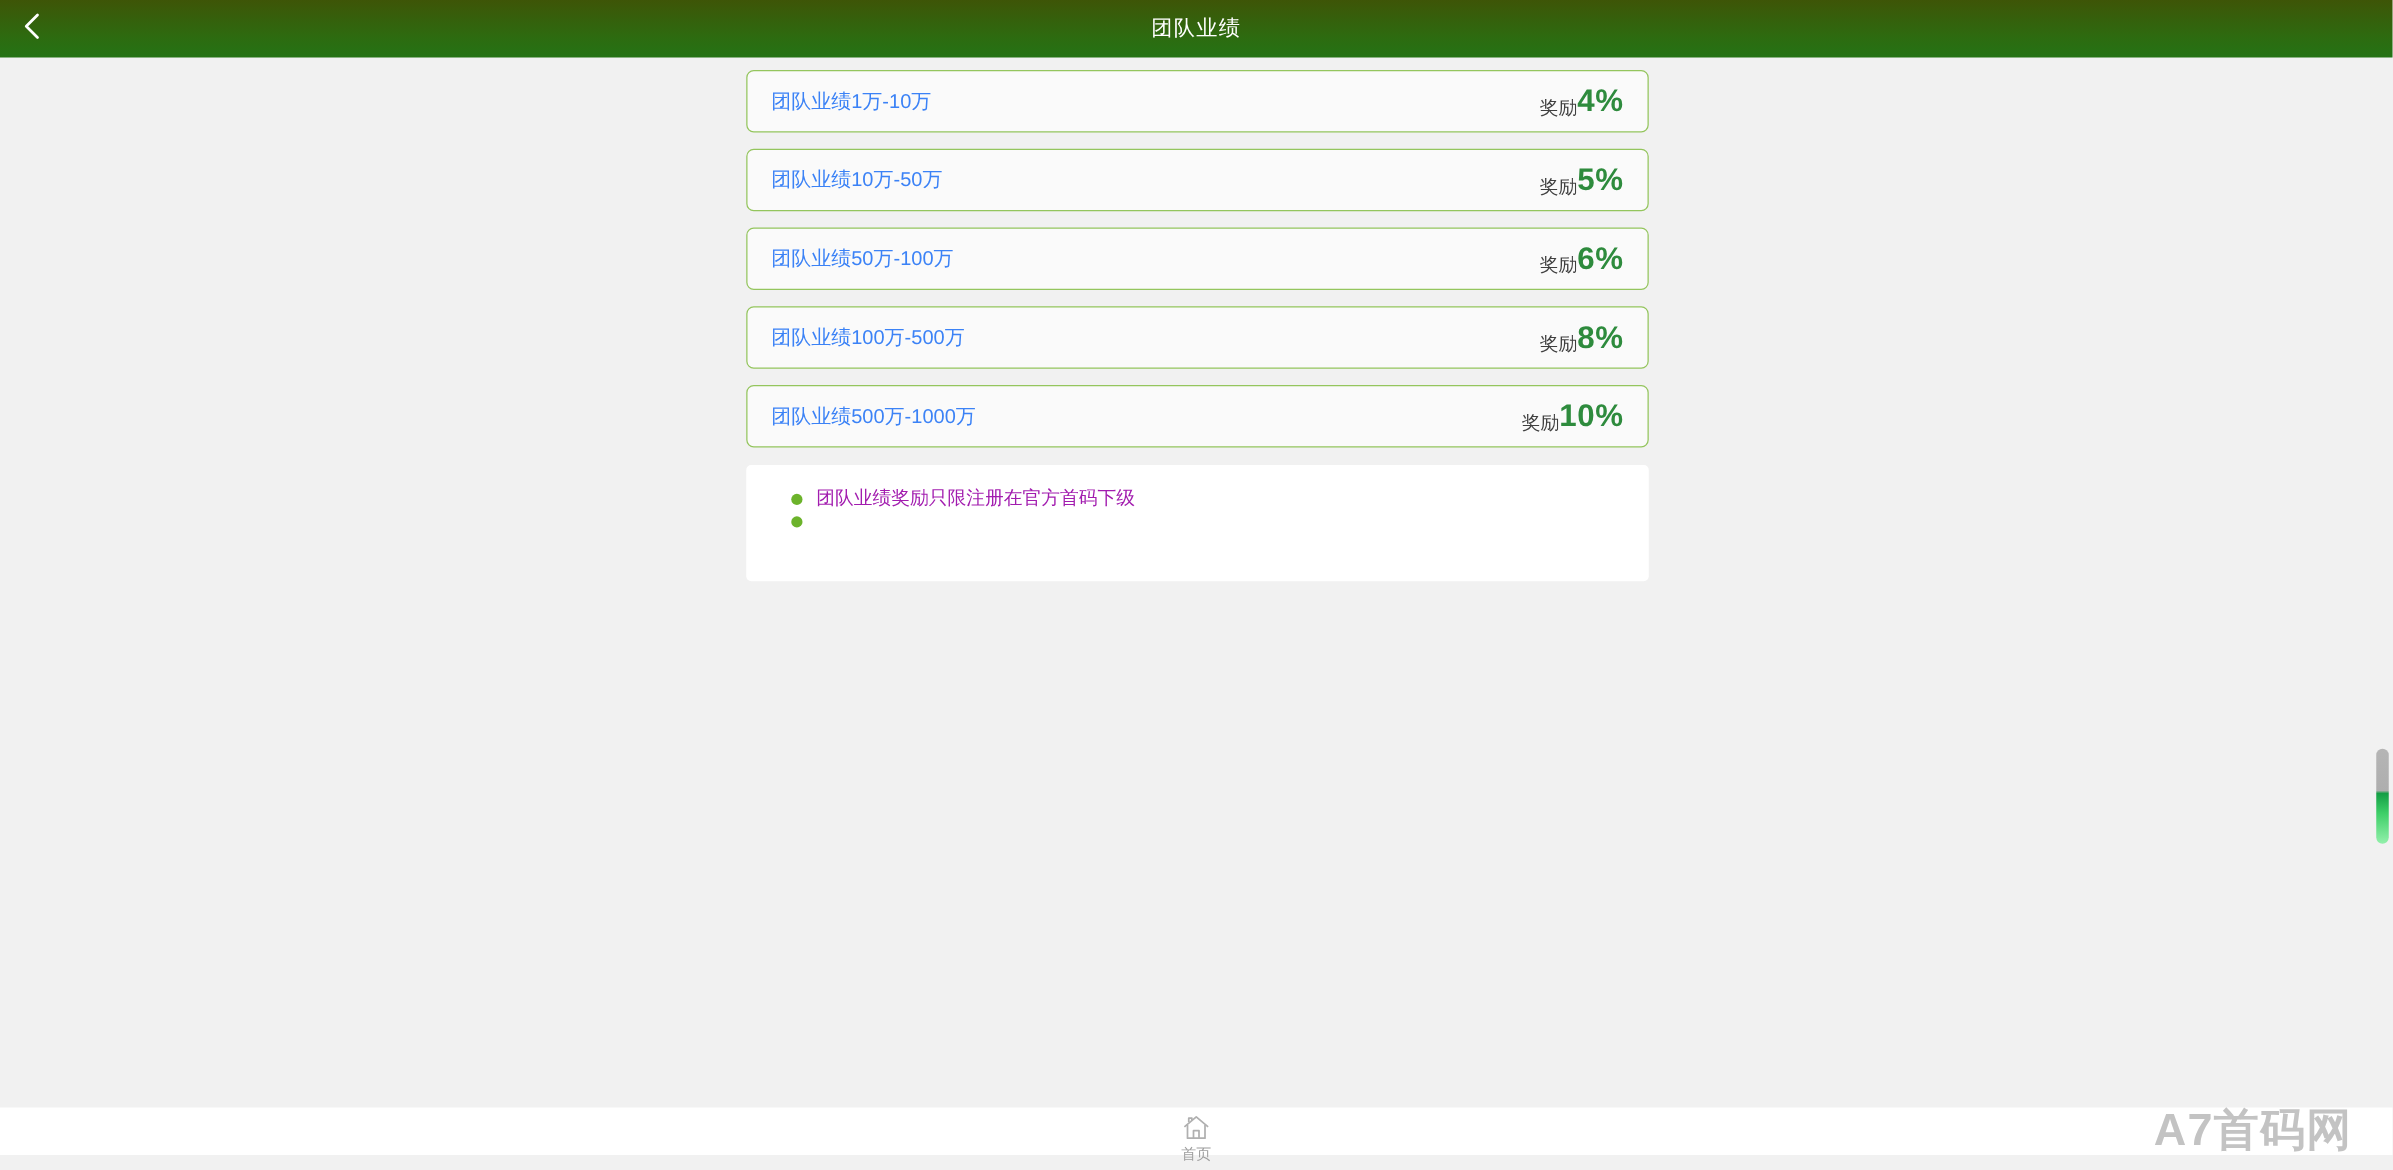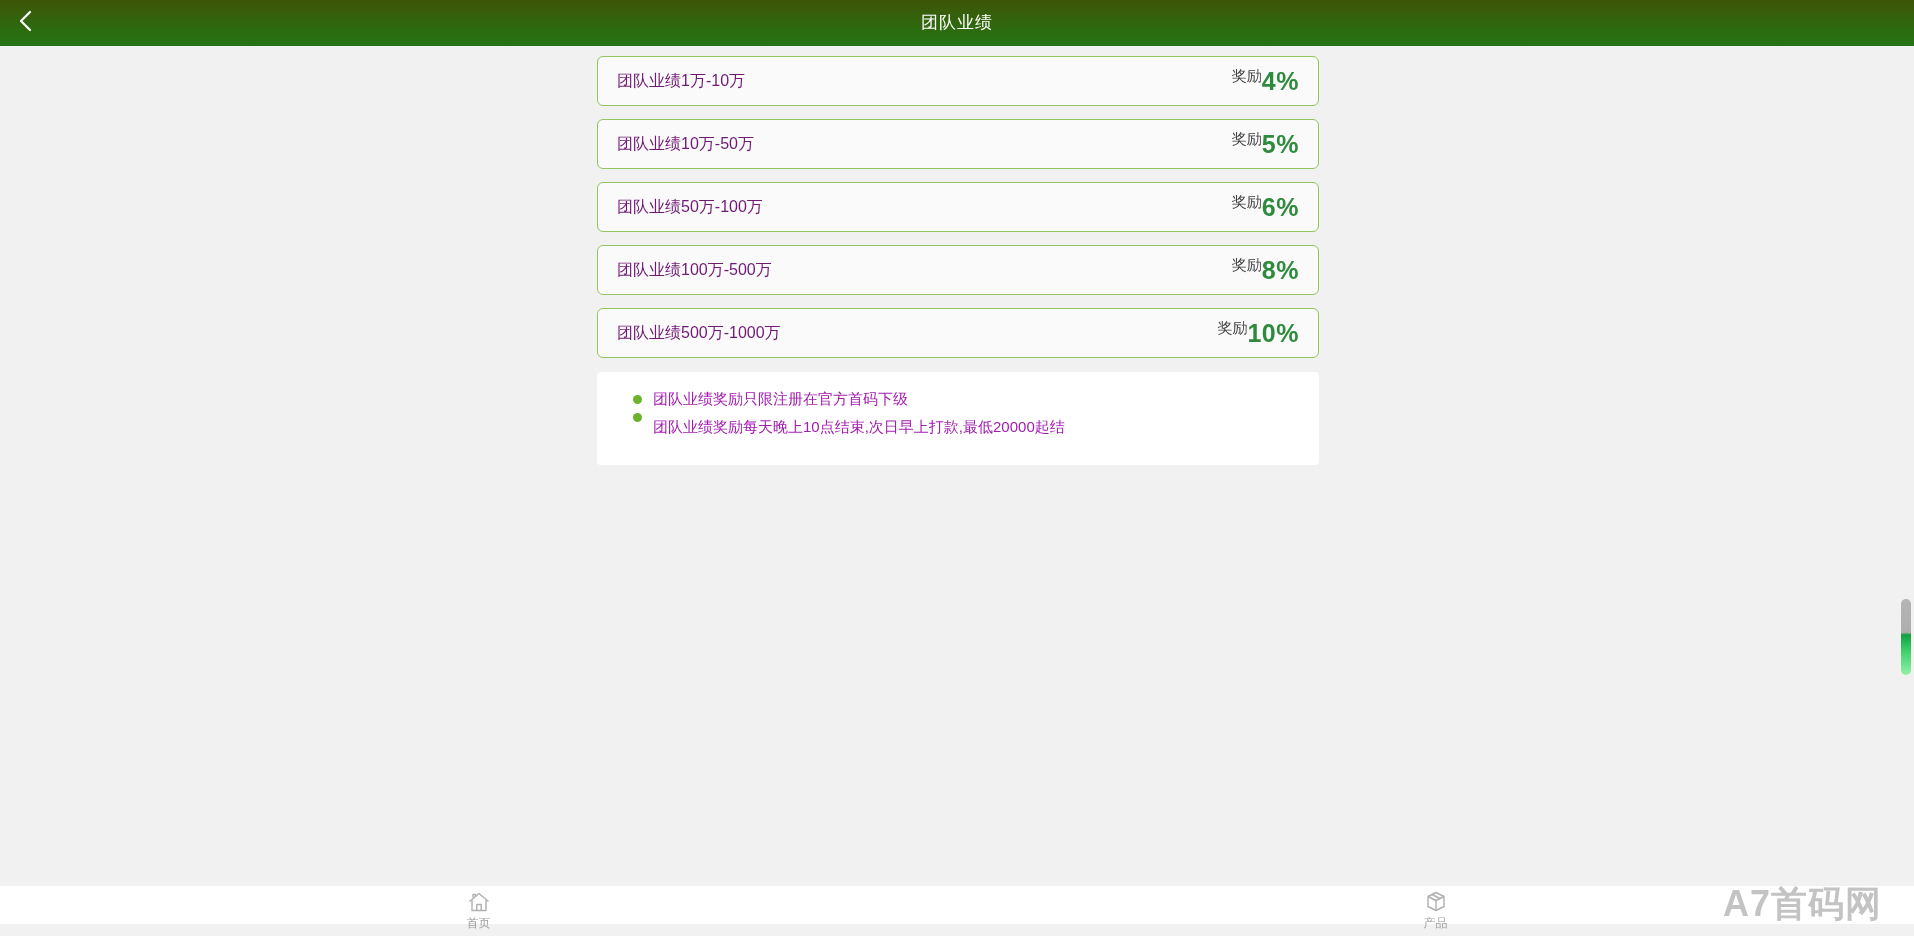--- a/index.html
+++ b/index.html
@@ -56,25 +56,25 @@
     border: 1px solid #94c55d;
     border-radius: 6px;
     margin-bottom: 13px;
     display: flex;
     align-items: center;
     justify-content: space-between;
     padding: 0 19px;
   }
   .tier-label {
     font-size: 16px;
-    color: #701a75;
+    color: #3b82f6;
   }
   .tier-reward {
     display: flex;
-    align-items: flex-start;
+    align-items: flex-end;
   }
   .tier-reward-prefix {
     font-size: 15px;
     color: #3f3f3f;
   }
   .tier-reward-value {
     font-size: 25px;
     font-weight: 700;
     color: #2e8b3d;
     letter-spacing: 0.5px;
@@ -228,21 +228,20 @@
           <span class="tier-reward-value">10%</span>
         </span>
       </div>
 
     </div>
 
     <div class="note-card">
       <span class="note-dot d1"></span>
       <span class="note-text t1">团队业绩奖励只限注册在官方首码下级</span>
       <span class="note-dot d2"></span>
-      <span class="note-text t2">团队业绩奖励每天晚上10点结束,次日早上打款,最低20000起结</span>
     </div>
   </main>
 
   <div class="watermark">
     <span>A7首码网</span>
   </div>
 
   <nav class="tabbar">
 
     <button class="tab">
@@ -252,32 +251,19 @@
             <path d="M3.5 12.5 L13 4.5 L22.5 12.5"></path>
             <path d="M7 8.5 V5.5 H9.5 V7"></path>
             <path d="M6 11 V21.5 H20 V11"></path>
             <path d="M10.8 21.5 V15.5 H15.2 V21.5"></path>
           </g>
         </svg>
       </span>
       <span class="tab-label">首页</span>
     </button>
 
-    <button class="tab">
-      <span class="tab-icon">
-        <svg width="26" height="26" viewBox="0 0 26 26">
-          <g fill="none" stroke="#b0b0b0" stroke-width="1.4" stroke-linejoin="round">
-            <path d="M13 3.5 L21 7.5 V17.5 L13 21.5 L5 17.5 V7.5 Z"></path>
-            <path d="M5 7.5 L13 11.5 L21 7.5"></path>
-            <path d="M13 11.5 V21.5"></path>
-            <path d="M9 5.5 L17 9.5"></path>
-          </g>
-        </svg>
-      </span>
-      <span class="tab-label">产品</span>
-    </button>
 
 
   </nav>
 
   <div class="scroll-pill"></div>
 
 </div>
 
 </body></html>

